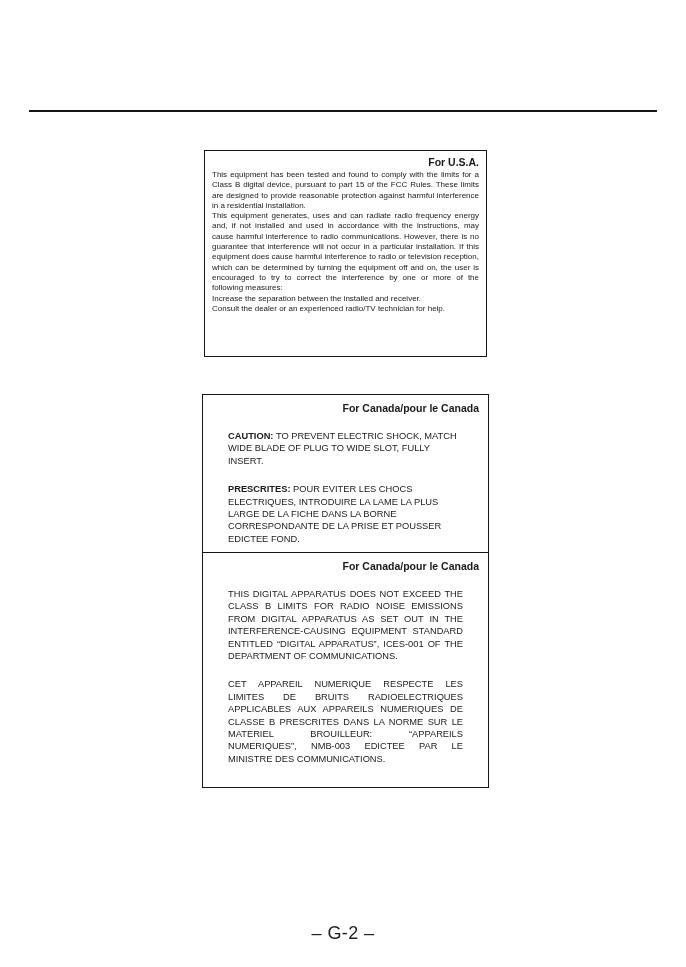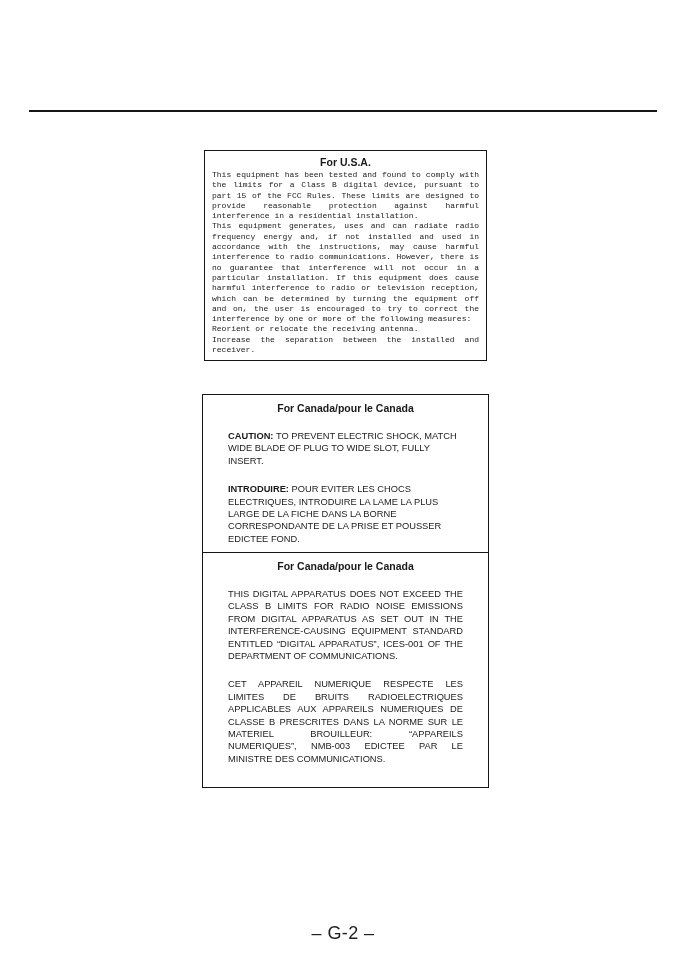--- a/index.html
+++ b/index.html
@@ -40,26 +40,26 @@
     left: 202px; top: 552px;
     width: 287px; min-height: 195px;
     padding: 7px 9px 6px 9px;
   }
 
   .box-title {
     font-weight: bold;
     font-size: 10.5px;
     line-height: 12px;
     margin: 0 0 2px 0;
-    text-align: center;
+    text-align: right;
   }
   #box-canada-caution .box-title,
   #box-canada-ices .box-title { margin-bottom: 5px; }
 
-  .fine { font-size: 8px; line-height: 10.3px; text-align: justify; font-family: Liberation Mono, monospace; }
+  .fine { font-size: 8px; line-height: 10.3px; text-align: justify; }
   .fine p { margin: 0; }
 
   .med { font-size: 9.3px; line-height: 12.4px; }
   .med p { margin: 16px; }
   .justify p { text-align: justify; }
   .para-gap { margin-top: 4px !important; }
 
   .bold-label { font-weight: bold; }
   .preline { white-space: pre-line; }
 
@@ -78,31 +78,31 @@
 
 <div class="page">
 
   <div class="top-rule"></div>
 
   <div class="notice-box" id="box-usa">
     <div class="box-title">For U.S.A.</div>
     <div class="fine">
       <p>This equipment has been tested and found to comply with the limits for a Class B digital device, pursuant to part 15 of the FCC Rules. These limits are designed to provide reasonable protection against harmful interference in a residential installation.</p>
       <p>This equipment generates, uses and can radiate radio frequency energy and, if not installed and used in accordance with the instructions, may cause harmful interference to radio communications. However, there is no guarantee that interference will not occur in a particular installation. If this equipment does cause harmful interference to radio or television reception, which can be determined by turning the equipment off and on, the user is encouraged to try to correct the interference by one or more of the following measures:</p>
-      <p>Reorient or relocate the receiving antenna.</p>
       <p>Increase the separation between the installed and receiver.</p>
+      <p>Consult the dealer or an experienced radio/TV technician for help.</p>
     </div>
   </div>
 
   <div class="notice-box" id="box-canada-caution">
     <div class="box-title">For Canada/pour le Canada</div>
     <div class="med">
       <p><span class="bold-label">CAUTION:</span> <span class="preline">TO PREVENT ELECTRIC SHOCK, MATCH
 WIDE BLADE OF PLUG TO WIDE SLOT, FULLY INSERT.</span></p>
-      <p class="para-gap"><span class="bold-label">INTRODUIRE:</span> <span class="preline">POUR EVITER LES CHOCS
+      <p class="para-gap"><span class="bold-label">PRESCRITES:</span> <span class="preline">POUR EVITER LES CHOCS
 ELECTRIQUES, INTRODUIRE LA LAME LA PLUS
 LARGE DE LA FICHE DANS LA BORNE
 CORRESPONDANTE DE LA PRISE ET POUSSER
 EDICTEE FOND.</span></p>
     </div>
   </div>
 
   <div class="notice-box" id="box-canada-ices">
     <div class="box-title">For Canada/pour le Canada</div>
     <div class="med justify">

